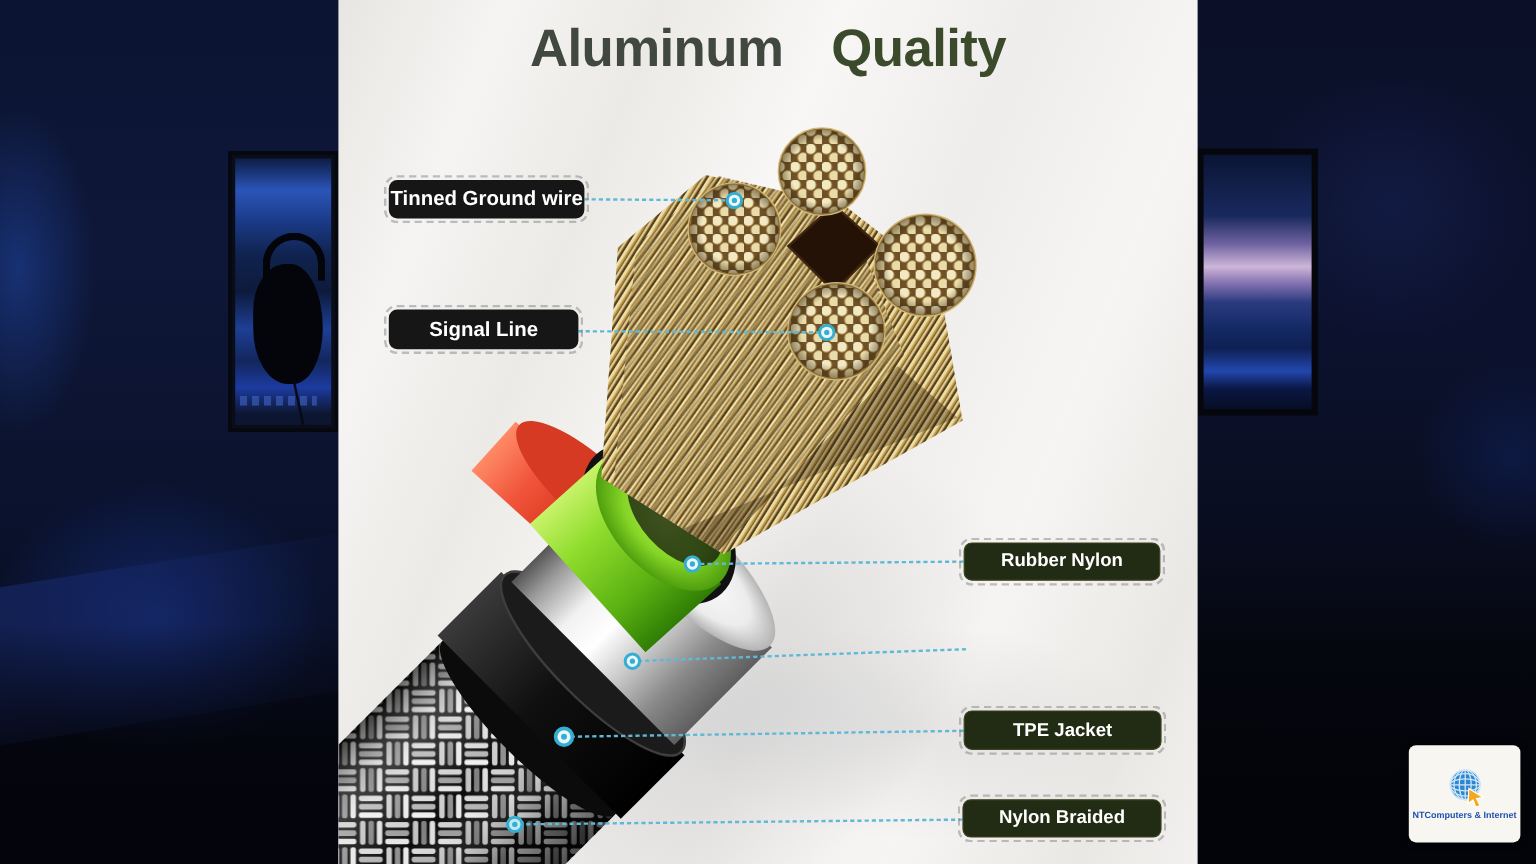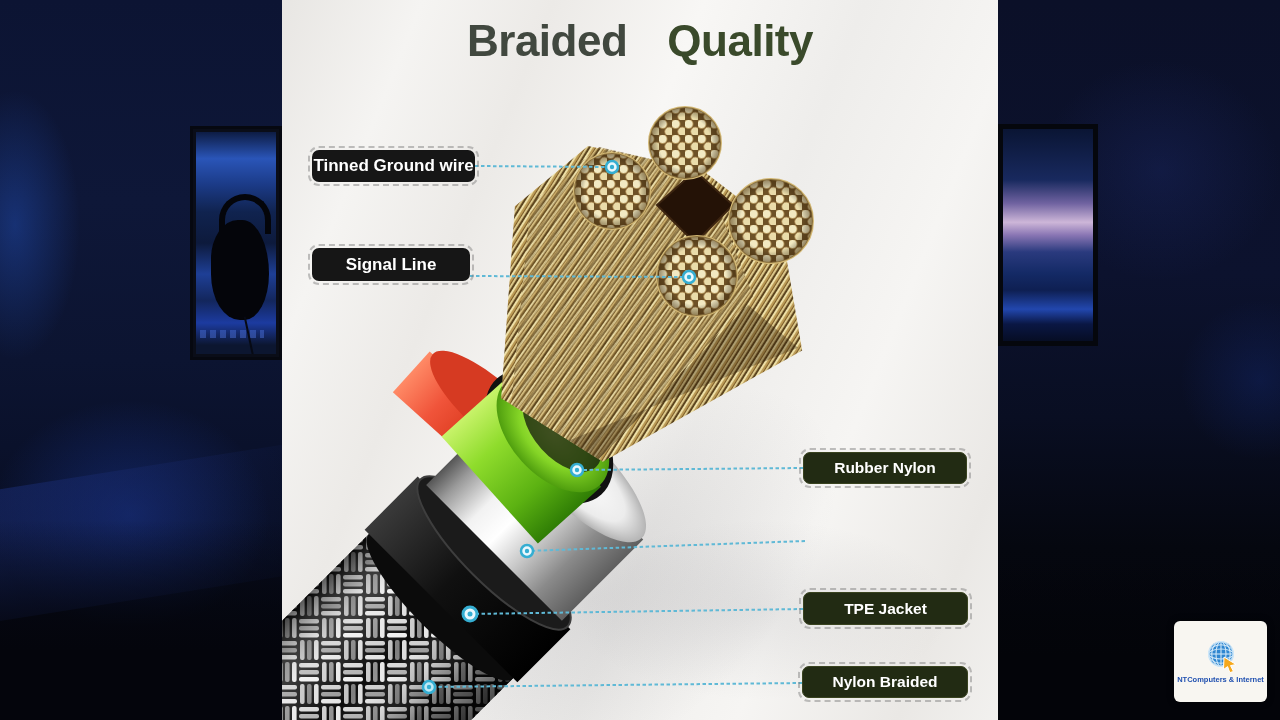--- a/index.html
+++ b/index.html
@@ -52,24 +52,24 @@
     background:linear-gradient(112deg,#e8e6e3 0%,#f5f4f2 14%,#eceae7 27%,#f8f7f5 42%,#eeedeb 58%,#f6f5f3 74%,#eae8e5 90%,#f2f1ef 100%);}
   .title{position:absolute;left:0;top:16px;width:100%;text-align:center;
     font-size:44px;font-weight:bold;letter-spacing:-0.5px;}
   .title .w1{color:#41483f;}
   .title .w2{color:#3a4a2b;margin-left:40px;}
   .cable-art{position:absolute;left:0;top:0;width:716px;height:720px;}
 
   .callout{position:absolute;display:flex;align-items:center;justify-content:center;
     color:#ffffff;font-weight:bold;border-radius:7px;
     outline:2px dashed rgba(120,120,120,.45);outline-offset:2px;white-space:nowrap;}
-  .callout.left{background:#161616;font-size:17px;}
+  .callout.left{background:#161616;font-size:17px;margin-left:12px;}
   .callout.right{background:#222b13;font-size:15.5px;border:1px solid #39431f;box-sizing:border-box;}
   #co-tinned{left:30px;top:150px;width:163px;height:32px;}
-  #co-signal{left:30px;top:248px;width:158px;height:33px;text-align:center;}
+  #co-signal{left:30px;top:258px;width:158px;height:33px;text-align:center;}
   #co-rubber{left:521px;top:452px;width:164px;height:32px;}
   #co-aluminum{left:523px;top:524px;width:163px;height:32px;}
   #co-tpe{left:521px;top:592px;width:165px;height:33px;}
   #co-nylon{left:520px;top:666px;width:166px;height:32px;}
 </style>
 </head>
 <body>
 
 <div class="stage">
 
@@ -108,21 +108,21 @@
         <line x1="18" y1="3.5" x2="18" y2="28.5"></line>
       </g>
       <polygon points="21,19 33,26.5 27.5,27.6 30.5,33.5 26.8,34.6 24.6,28.6 20.5,31.5" fill="#f6a81c" stroke="#ffffff" stroke-width="1"></polygon>
     </svg>
     <div class="logo-text">NTComputers &amp; Internet</div>
   </div>
 
   <div class="panel">
 
     <div class="title">
-      <span class="w1">Braided</span><span class="w2">Quality</span>
+      <span class="w1">Aluminum</span><span class="w2">Quality</span>
     </div>
 
     <svg class="cable-art" viewBox="0 0 716 720">
       <defs>
         <pattern id="braidPat" width="44" height="44" patternUnits="userSpaceOnUse" patternTransform="rotate(45)">
           <rect width="44" height="44" fill="#0c0c0c"></rect>
           <rect x="1" y="2" width="20" height="4.6" rx="2" fill="#d9d9d9"></rect>
           <rect x="1" y="9" width="20" height="4.6" rx="2" fill="#b3b3b3"></rect>
           <rect x="1" y="16" width="20" height="4.6" rx="2" fill="#efefef"></rect>
           <rect x="23" y="24" width="20" height="4.6" rx="2" fill="#d0d0d0"></rect>

